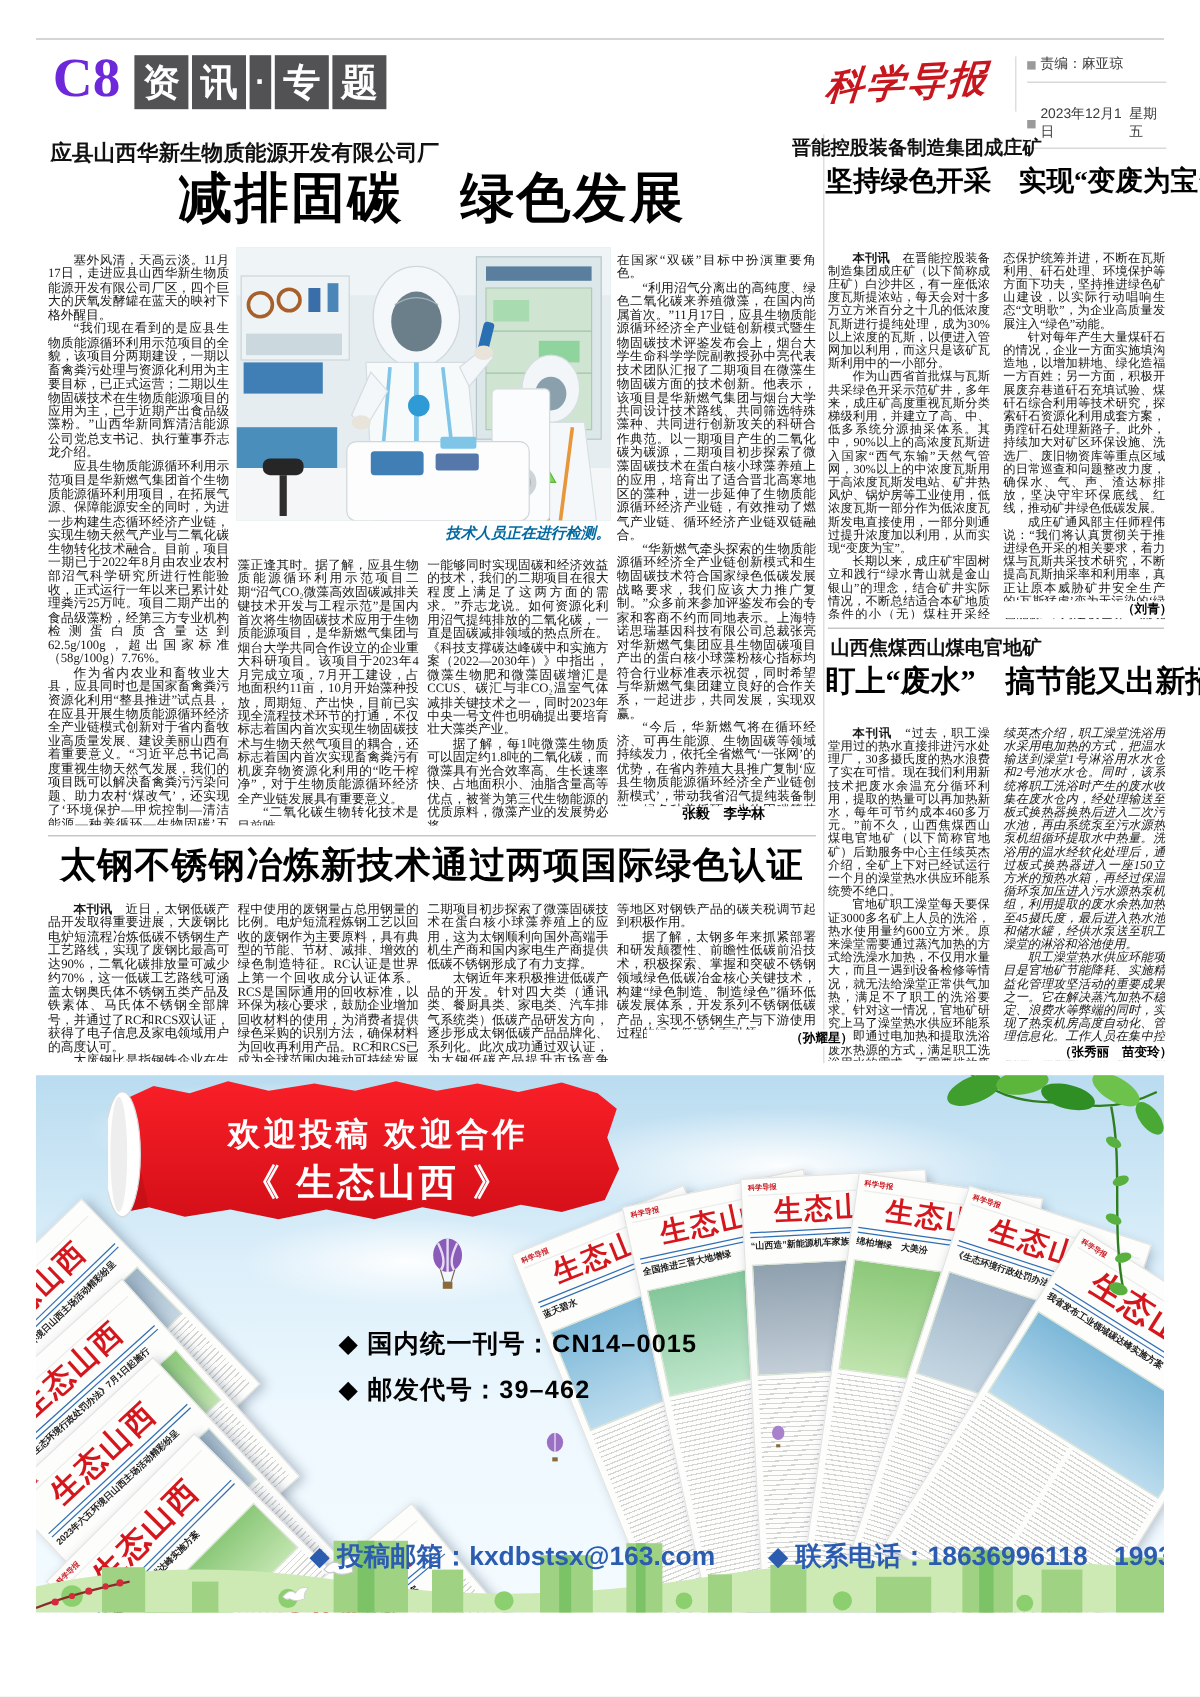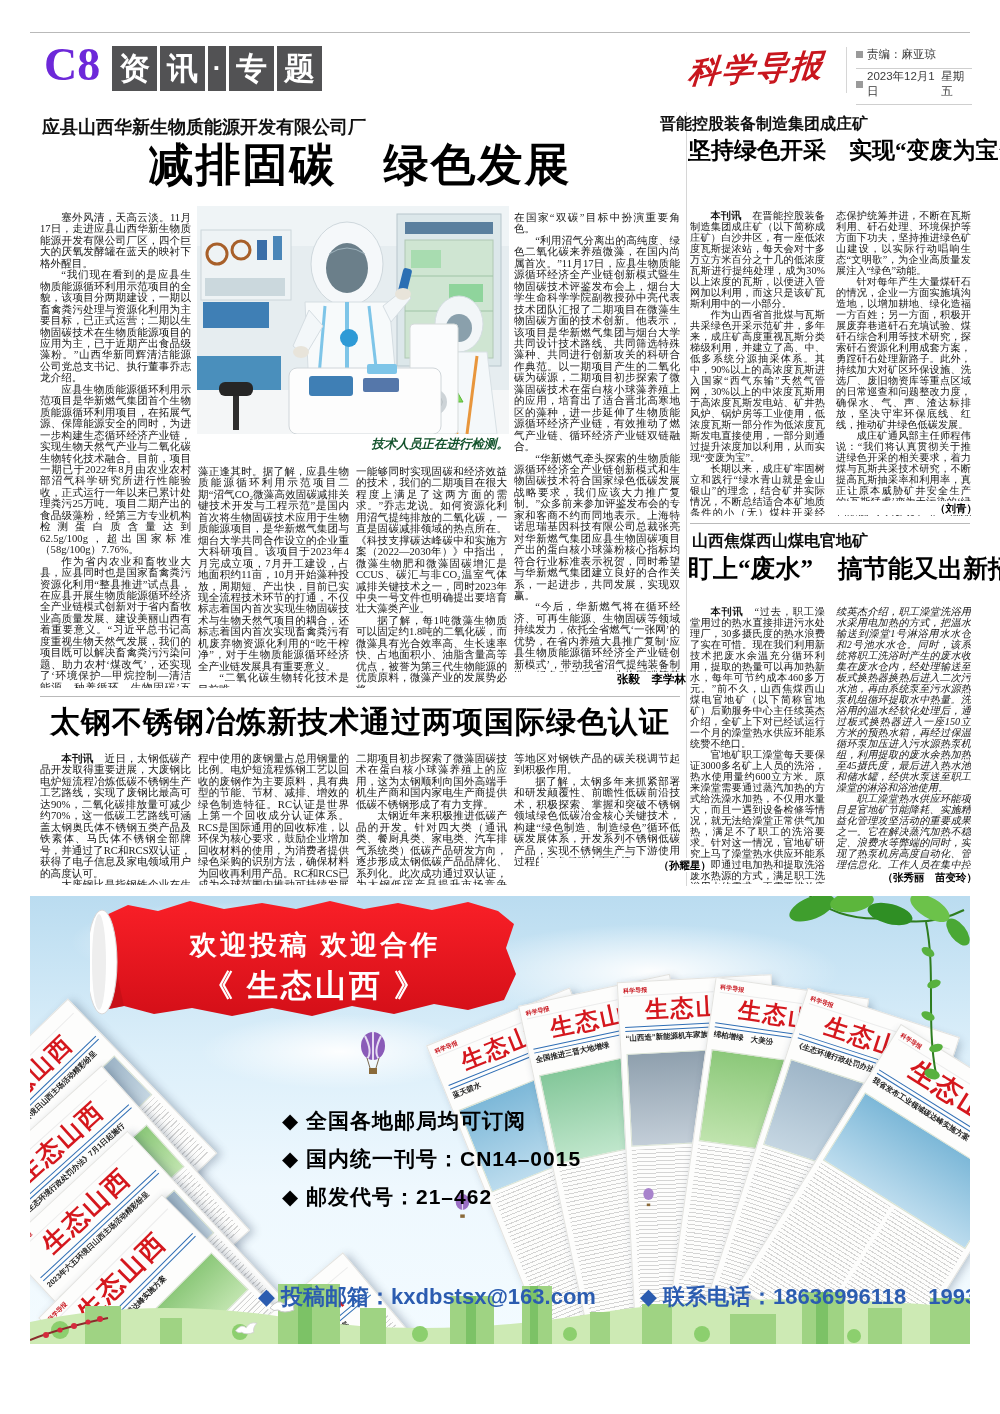--- a/index.html
+++ b/index.html
@@ -13,37 +13,37 @@
   .secstrip{position:absolute;left:112px;top:46px;display:flex;gap:3px;}
   .secbox{width:45px;height:45px;background:#525254;color:#fff;text-align:center;
           font:700 31px/45px "Liberation Sans","DejaVu Sans",sans-serif;}
   .secbox:nth-child(3){width:18px;font-size:26px;}
   .paperlogo{position:absolute;left:688px;top:48px;width:150px;color:#c8161e;
              font:italic 800 32px/40px "Liberation Serif",serif;letter-spacing:2px;
              transform:rotate(-3deg) skewX(-8deg);}
   .edinfo{position:absolute;left:856px;top:47px;width:116px;
           font:11.5px/15px "Liberation Sans","DejaVu Sans",sans-serif;color:#3a3a3a;}
   .edrow{display:flex;align-items:center;}
-  .edrow+.edrow{margin-top:6px;padding-top:0;border-top:1px solid #cfcfcf;}
+  .edrow+.edrow{margin-top:6px;padding-top:19px;border-top:1px solid #cfcfcf;}
   .edinfo .datewrap{border-bottom:1px solid #cfcfcf;padding-bottom:5px;}
   .sq{display:inline-block;width:7px;height:7px;background:#9a9a9a;margin-right:4px;flex:0 0 auto;}
 
   
   .kicker{position:absolute;font:600 18px/22px "Liberation Sans","DejaVu Sans",sans-serif;color:#111;}
   .kicker.small{font-size:16px;}
   .headline{position:absolute;text-align:center;color:#000;
             font-family:"Liberation Sans","DejaVu Sans",sans-serif;font-weight:900;}
   .headline.serif{font-family:"Liberation Serif","DejaVu Serif",serif;}
   .coltext{position:absolute;font-size:10.6px;line-height:11.45px;text-align:justify;overflow:hidden;color:#161616;}
   .coltext p{margin:0;text-indent:2em;}
   .coltext p.cont{text-indent:0;}
   .coltext b{font-family:"Liberation Sans","DejaVu Sans",sans-serif;}
   .byline{position:absolute;text-align:right;font:700 11.5px/14px "Liberation Sans","DejaVu Sans",sans-serif;
           background:#fff;padding-left:6px;color:#000;}
-  .caption{position:absolute;text-align:right;font:italic 700 12.5px/15px "Liberation Serif",serif;color:#14532d;}
+  .caption{position:absolute;text-align:right;font:italic 700 12.5px/15px "Liberation Serif",serif;color:#0369a1;}
   .photo{position:absolute;background:#e3eaee;overflow:hidden;}
 
   
   .ad{position:absolute;left:30px;top:896px;width:940px;height:448px;overflow:hidden;
       background:linear-gradient(180deg,#badcf0 0%,#dceffa 35%,#eef8fe 65%,#f3fbff 100%);}
   .cloud{position:absolute;background:radial-gradient(closest-side,rgba(255,255,255,.95),rgba(255,255,255,0));}
   .papers-layer{position:absolute;inset:0;z-index:3;}
   .mini-paper{position:absolute;background:#fdfdfc;border:1px solid #e3e3e0;
               box-shadow:3px 4px 9px rgba(50,70,95,.30);transform-origin:50% 50%;
               display:flex;flex-direction:column;padding:4px 5px;box-sizing:border-box;}
@@ -168,21 +168,21 @@
   <div class="coltext" style="left:356px;top:466px;width:151px;height:222px;">
       <p class="cont">一能够同时实现固碳和经济效益的技术，我们的二期项目在很大程度上满足了这两方面的需求。”乔志龙说。如何资源化利用沼气提纯排放的二氧化碳，一直是固碳减排领域的热点所在。《科技支撑碳达峰碳中和实施方案（2022—2030年）》中指出，微藻生物肥和微藻固碳增汇是CCUS、碳汇与非CO₂温室气体减排关键技术之一，同时2023年中央一号文件也明确提出要培育壮大藻类产业。</p>
       <p>据了解，每1吨微藻生物质可以固定约1.8吨的二氧化碳，而微藻具有光合效率高、生长速率快、占地面积小、油脂含量高等优点，被誉为第三代生物能源的优质原料，微藻产业的发展势必将</p>
     </div>
   <div class="coltext" style="left:514px;top:212px;width:166px;height:460px;">
       <p class="cont">在国家“双碳”目标中扮演重要角色。</p>
       <p>“利用沼气分离出的高纯度、绿色二氧化碳来养殖微藻，在国内尚属首次。”11月17日，应县生物质能源循环经济全产业链创新模式暨生物固碳技术评鉴发布会上，烟台大学生命科学学院副教授孙中亮代表技术团队汇报了二期项目在微藻生物固碳方面的技术创新。他表示，该项目是华新燃气集团与烟台大学共同设计技术路线、共同筛选特殊藻种、共同进行创新攻关的科研合作典范。以一期项目产生的二氧化碳为碳源，二期项目初步探索了微藻固碳技术在蛋白核小球藻养殖上的应用，培育出了适合晋北高寒地区的藻种，进一步延伸了生物质能源循环经济产业链，有效推动了燃气产业链、循环经济产业链双链融合。</p>
       <p>“华新燃气牵头探索的生物质能源循环经济全产业链创新模式和生物固碳技术符合国家绿色低碳发展战略要求，我们应该大力推广复制。”众多前来参加评鉴发布会的专家和客商不约而同地表示。上海特诺思瑞基因科技有限公司总裁张亮对华新燃气集团应县生物固碳项目产出的蛋白核小球藻粉核心指标均符合行业标准表示祝贺，同时希望与华新燃气集团建立良好的合作关系，一起进步，共同发展，实现双赢。</p>
       <p>“今后，华新燃气将在循环经济、可再生能源、生物固碳等领域持续发力，依托全省燃气‘一张网’的优势，在省内养殖大县推广复制‘应县生物质能源循环经济全产业链创新模式’，带动我省沼气提纯装备制造、绿色种养循环、生物固碳等若干子产业集群化发展，助力我省早日实现‘双碳’目标。”华新燃气集团党委委员、董事、副总经理张文元表示。</p>
     </div>
-  <div class="byline" style="left:514px;top:672px;width:166px;">张毅　李学林</div>
+  <div class="byline" style="left:514px;top:672px;width:166px;text-align:center;">张毅　李学林</div>
 
   <div class="vr" style="left:686px;top:112px;height:774px;"></div>
 
   <div class="kicker small" style="left:660px;top:113px;">晋能控股装备制造集团成庄矿</div>
   <div class="headline serif" style="left:688px;top:136px;width:284px;font-size:23px;line-height:30px;white-space:nowrap;">坚持绿色开采　实现“变废为宝”</div>
   <div class="coltext" style="left:690px;top:210px;width:135px;height:306px;font-size:10.2px;line-height:11px;">
       <p><b>本刊讯　</b>在晋能控股装备制造集团成庄矿（以下简称成庄矿）白沙井区，有一座低浓度瓦斯提浓站，每天会对十多万立方米百分之十几的低浓度瓦斯进行提纯处理，成为30%以上浓度的瓦斯，以便进入管网加以利用，而这只是该矿瓦斯利用中的一小部分。</p>
       <p>作为山西省首批煤与瓦斯共采绿色开采示范矿井，多年来，成庄矿高度重视瓦斯分类梯级利用，并建立了高、中、低多系统分源抽采体系。其中，90%以上的高浓度瓦斯进入国家“西气东输”天然气管网，30%以上的中浓度瓦斯用于高浓度瓦斯发电站、矿井热风炉、锅炉房等工业使用，低浓度瓦斯一部分作为低浓度瓦斯发电直接使用，一部分则通过提升浓度加以利用，从而实现“变废为宝”。</p>
       <p>长期以来，成庄矿牢固树立和践行“绿水青山就是金山银山”的理念，结合矿井实际情况，不断总结适合本矿地质条件的小（无）煤柱开采经验，做精采掘设计、优化工艺工序、创优生产条件，最大限度提升资源回收率，生产作业与生</p>
     </div>
@@ -449,23 +449,22 @@
       <g fill="#d42a3c">
         <circle cx="16" cy="25" r="3"></circle>
           <circle cx="30" cy="20" r="2.6"></circle>
           <circle cx="44" cy="16" r="3"></circle>
         <circle cx="58" cy="12" r="2.6"></circle>
           <circle cx="70" cy="9" r="3"></circle>
       </g>
     </svg>
 
     <div class="ad-bullets">
-      <div>◆ 全国各地邮局均可订阅</div>
       <div>◆ 国内统一刊号：CN14–0015</div>
-      <div>◆ 邮发代号：21–462</div>
+      <div>◆ 邮发代号：39–462</div>
     </div>
 
     <div class="ad-contact">
       <span>◆ 投稿邮箱：kxdbstsx@163.com</span>
       <span>◆ 联系电话：18636996118　19935130001</span>
     </div>
   </div>
 
 </div>
 

